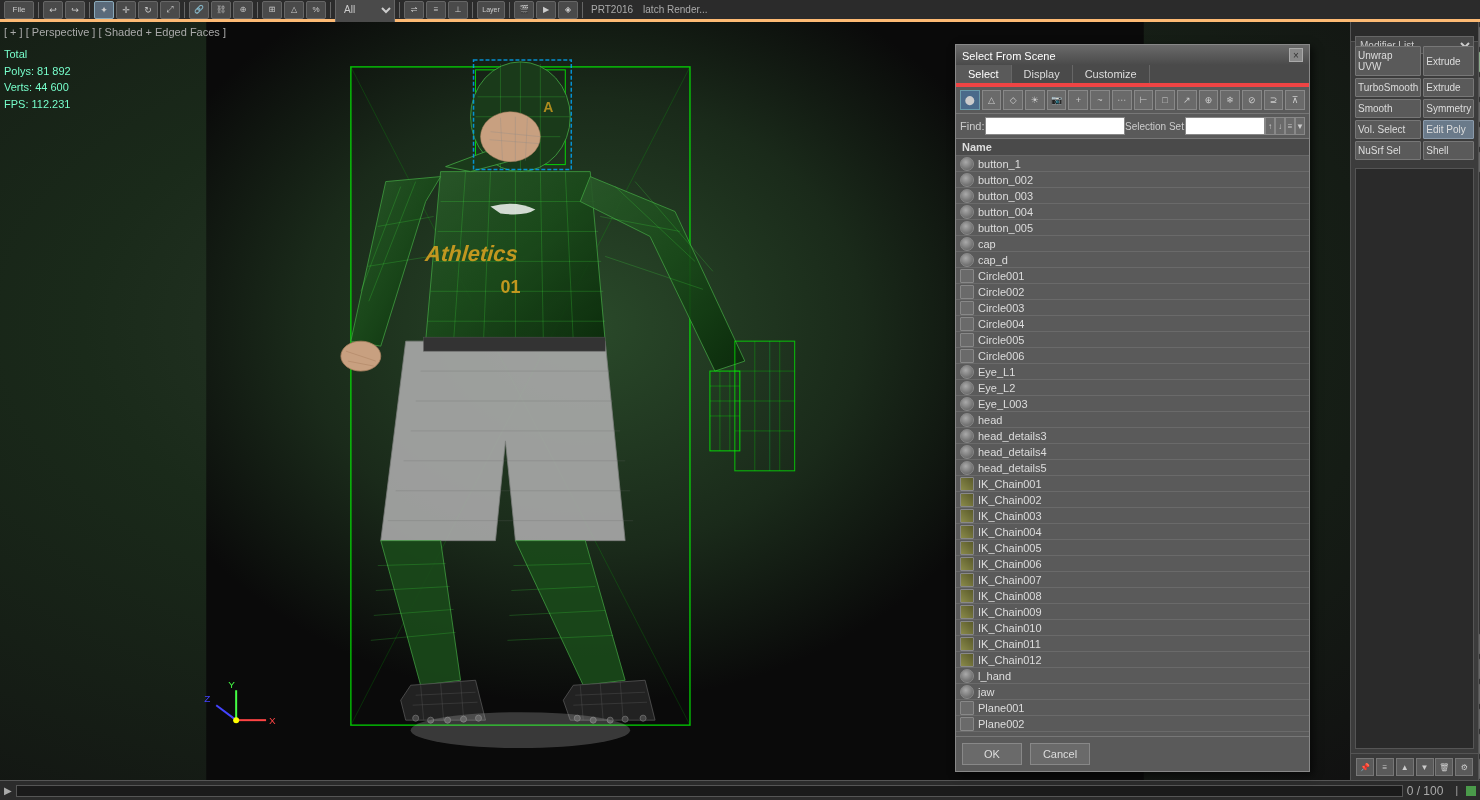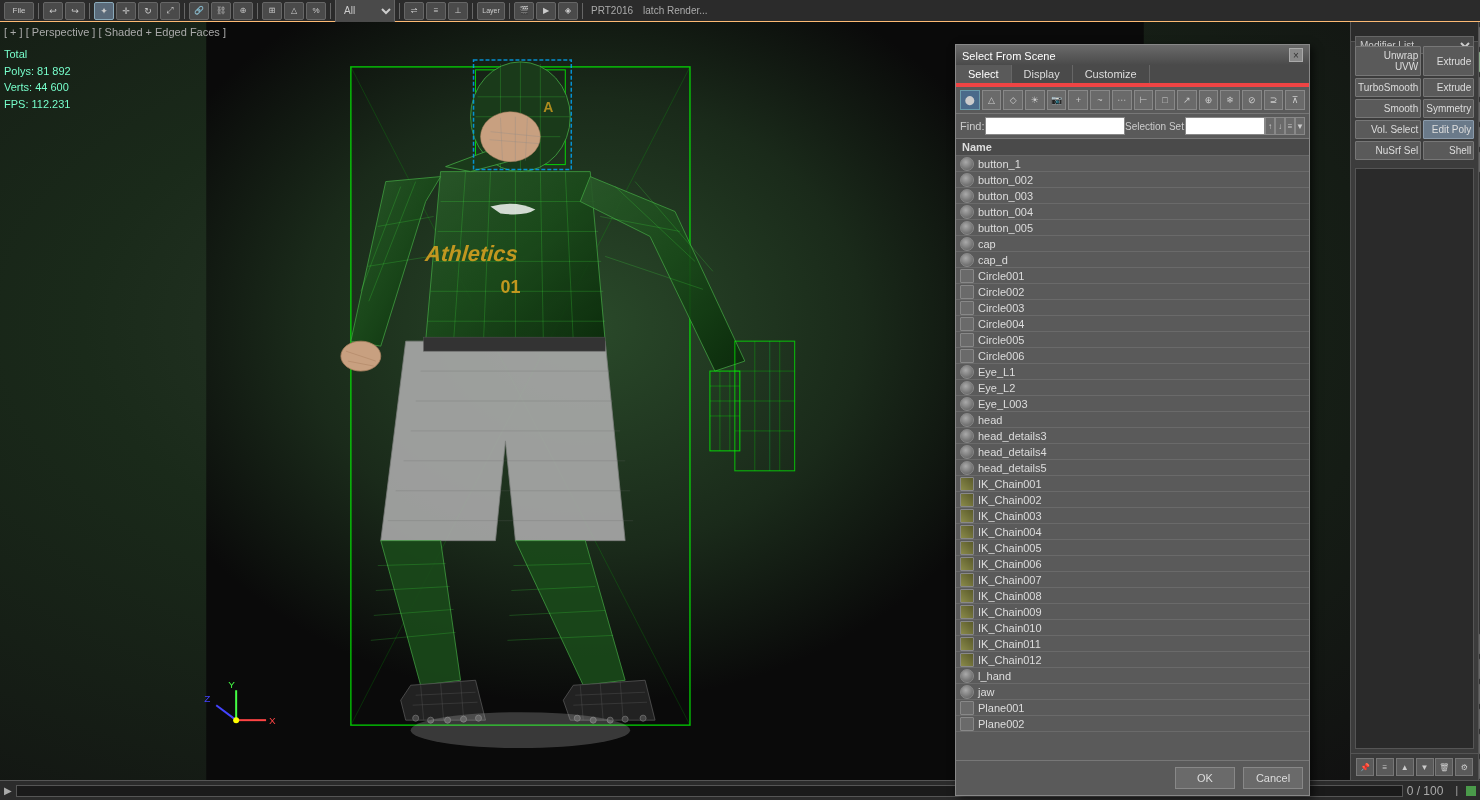--- a/index.html
+++ b/index.html
@@ -12,21 +12,21 @@
       color: #ccc;
       overflow: hidden;
       position: relative;
     }
 
     
     #top-toolbar {
       width: 100%;
       height: 22px;
       background: #2b2b2b;
-      border-bottom: 1px solid #fdba74;
+      border-bottom: 3px solid #fdba74;
       display: flex;
       align-items: center;
       padding: 0 4px;
       gap: 2px;
     }
     .toolbar-btn {
       width: 20px;
       height: 18px;
       background: #4a4a4a;
       border: 1px solid #666;
@@ -131,21 +131,21 @@
       grid-template-columns: 1fr 1fr;
       gap: 2px;
       padding: 4px;
     }
     .mod-btn {
       background: #5a5a5a;
       border: 1px solid #777;
       color: #ddd;
       font-size: 10px;
       padding: 3px 2px;
-      text-align: right;
+      text-align: left;
       cursor: pointer;
       border-radius: 1px;
     }
     .mod-btn.highlighted {
       background: #6a7a8a;
       border-color: #8a9aaa;
     }
     #modifier-preview {
       flex: 1;
       background: #2a2a2a;
@@ -360,26 +360,25 @@
     .item-icon.mesh {
       background: #6a6a6a;
       border-radius: 1px;
     }
     .item-icon.chain {
       background: linear-gradient(45deg, #8a8a4a, #5a5a2a);
       border-radius: 1px;
     }
     #dialog-footer {
       display: flex;
-      justify-content: flex-end;
+      justify-content: flex-start;
       gap: 8px;
       padding: 6px;
       background: #5a5a5a;
       border-top: 1px solid #777;
-      margin-top: 24px;
     }
     .dialog-footer-btn {
       width: 60px;
       height: 22px;
       background: #6a6a6a;
       border: 1px solid #888;
       color: #ddd;
       font-size: 11px;
       cursor: pointer;
       display: flex;

